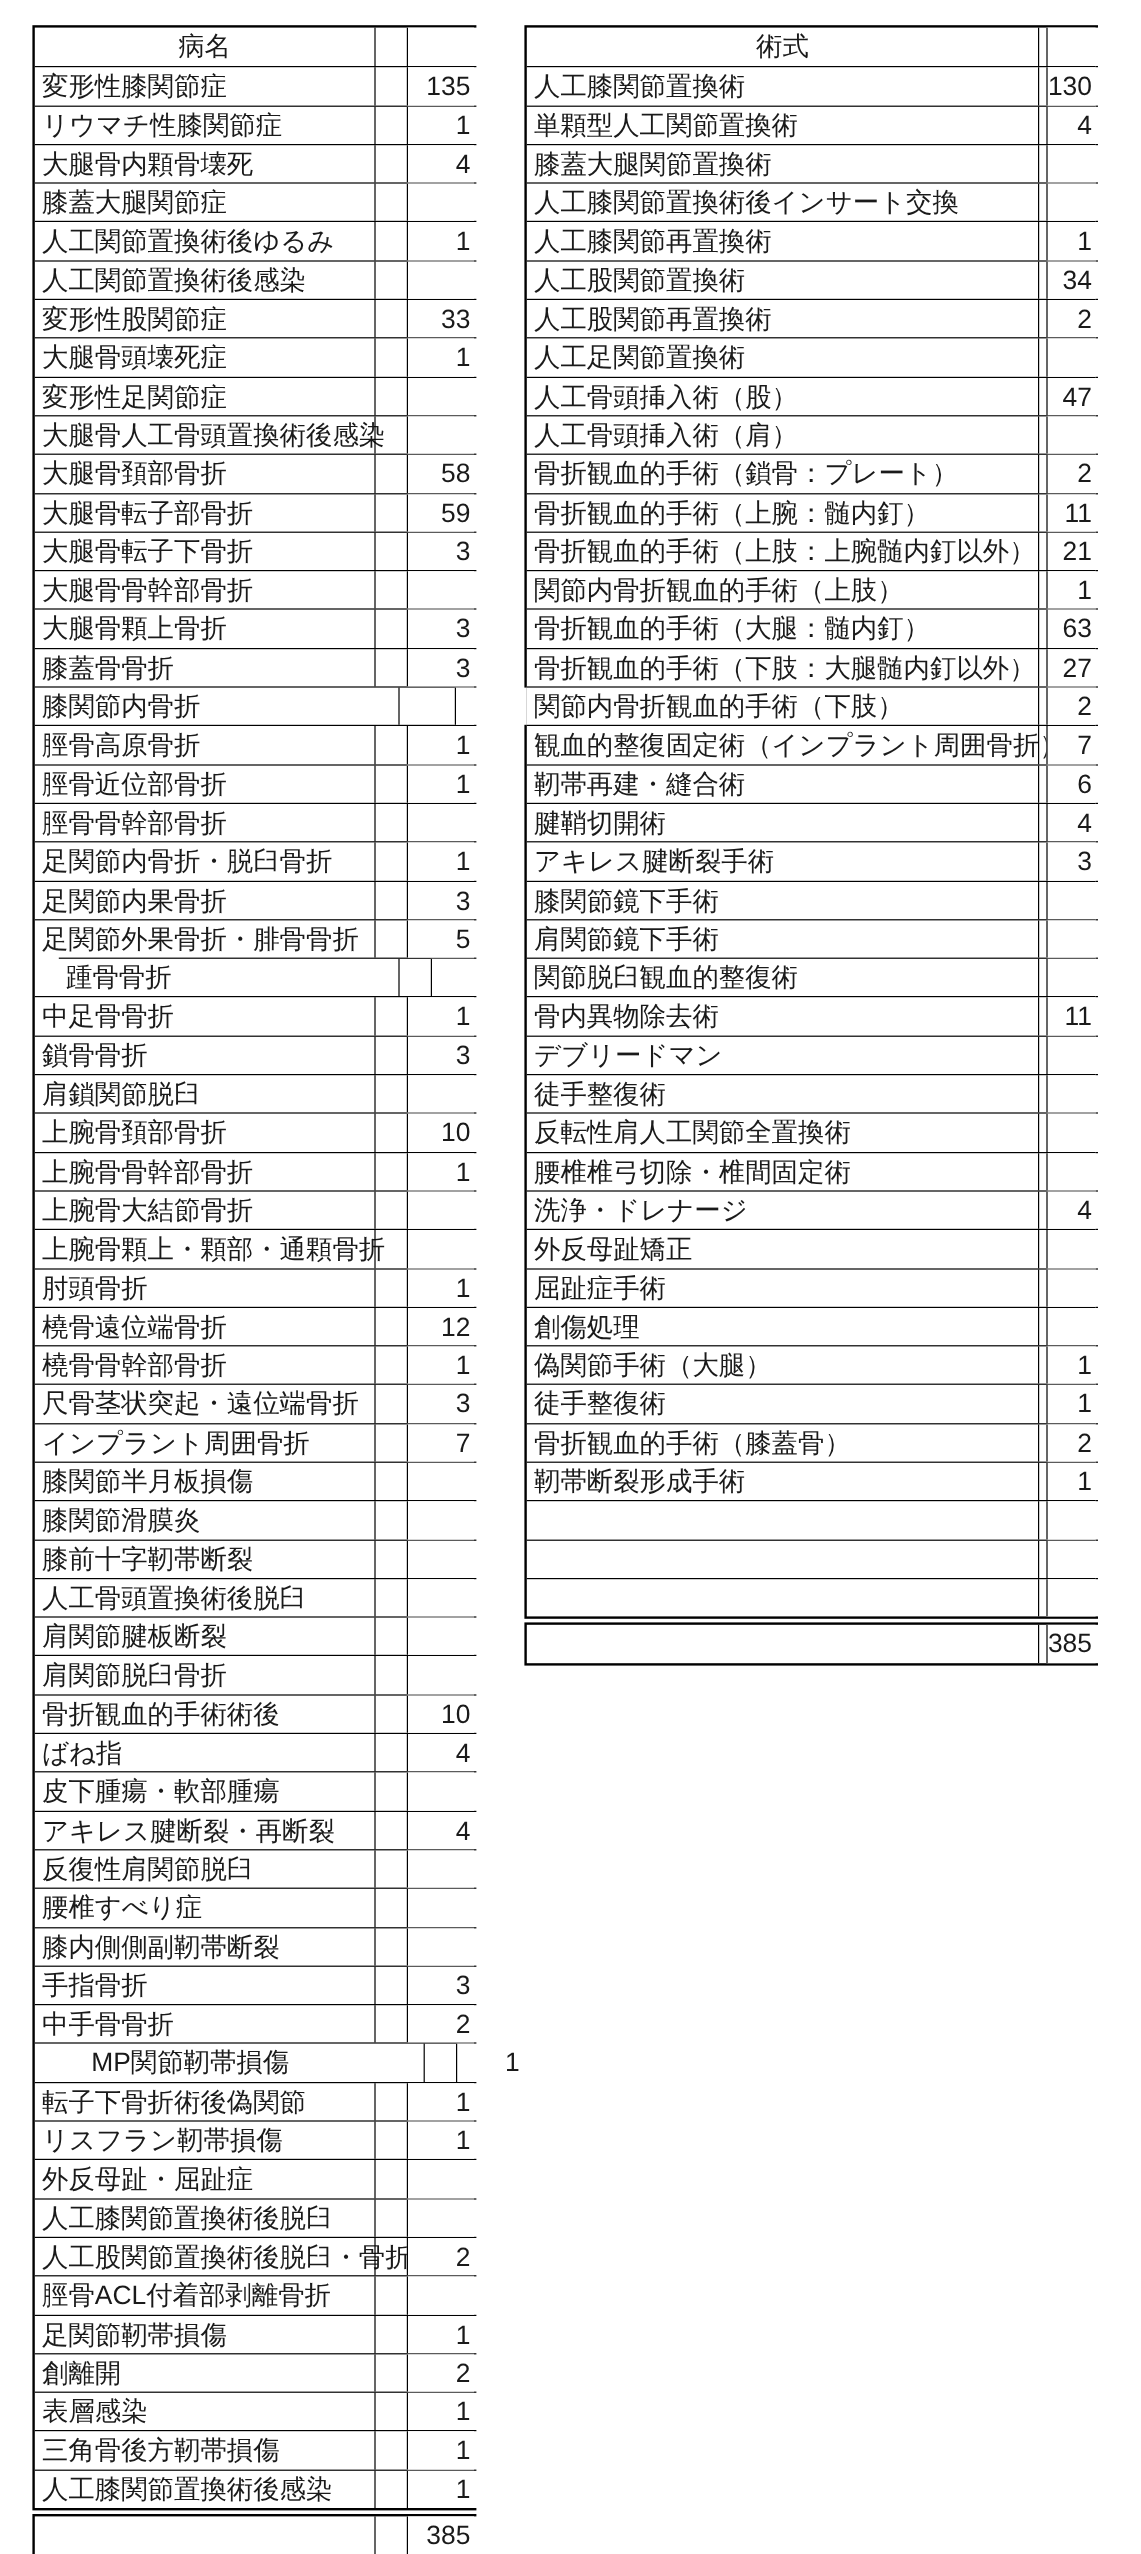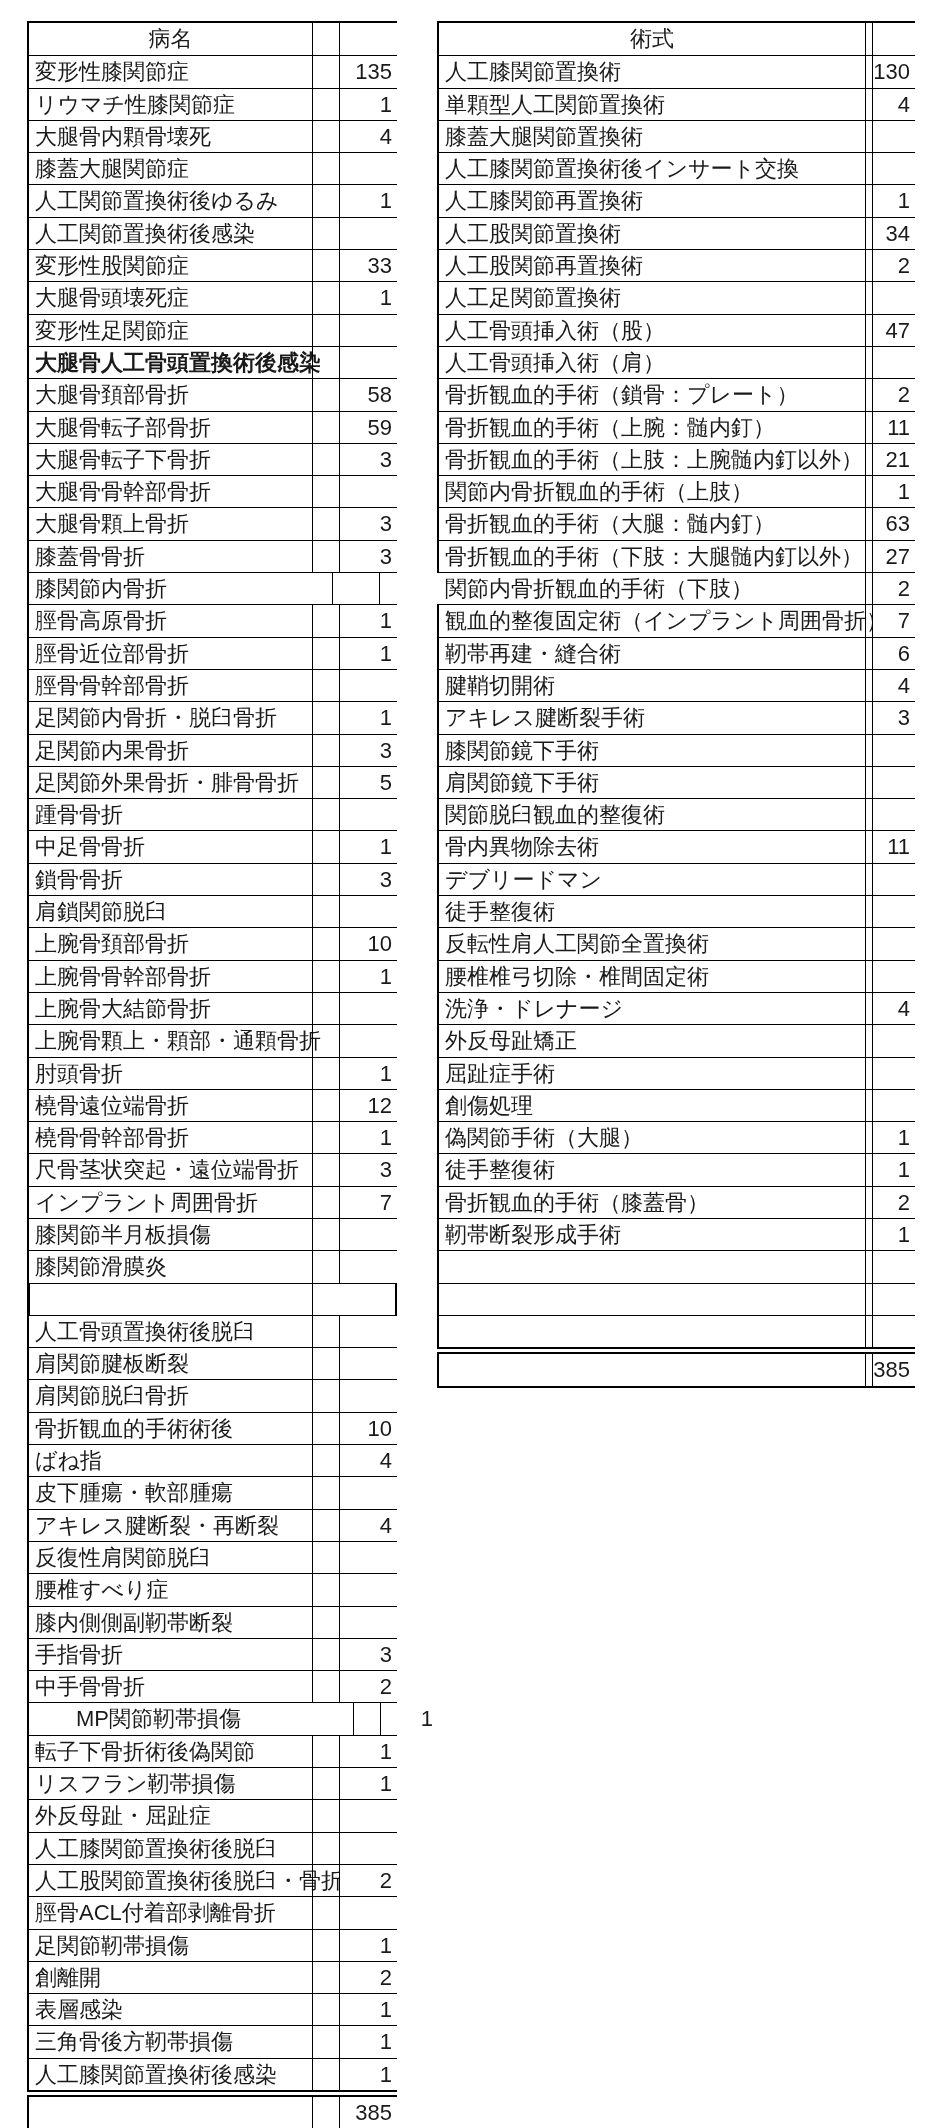--- a/index.html
+++ b/index.html
@@ -98,21 +98,21 @@
         <div class="row" style="border-top: 1px solid rgb(0, 0, 0);">
           <div class="cell label">大腿骨頭壊死症</div>
           <div class="cell spacer"></div>
           <div class="cell num">1</div>
         </div>
         <div class="row" style="border-top: 1px solid rgb(0, 0, 0);">
           <div class="cell label">変形性足関節症</div>
           <div class="cell spacer"></div>
           <div class="cell num"></div>
         </div>
-        <div class="row" style="border-top: 1px solid rgb(0, 0, 0); font-weight: bold;">
+        <div class="row" style="border-top: 1px solid rgb(0, 0, 0);">
           <div class="cell label">大腿骨人工骨頭置換術後感染</div>
           <div class="cell spacer"></div>
           <div class="cell num"></div>
         </div>
         <div class="row" style="border-top: 1px solid rgb(0, 0, 0);">
           <div class="cell label">大腿骨頚部骨折</div>
           <div class="cell spacer"></div>
           <div class="cell num">58</div>
         </div>
         <div class="row" style="border-top: 1px solid rgb(0, 0, 0);">
@@ -168,21 +168,21 @@
         <div class="row" style="border-top: 1px solid rgb(0, 0, 0);">
           <div class="cell label">足関節内果骨折</div>
           <div class="cell spacer"></div>
           <div class="cell num">3</div>
         </div>
         <div class="row" style="border-top: 1px solid rgb(0, 0, 0);">
           <div class="cell label">足関節外果骨折・腓骨骨折</div>
           <div class="cell spacer"></div>
           <div class="cell num">5</div>
         </div>
-        <div class="row" style="border-top: 1px solid rgb(0, 0, 0);">
+        <div class="row" style="border-top: 1px solid rgb(0, 0, 0); margin-left: 20px;">
           <div class="cell label">踵骨骨折</div>
           <div class="cell spacer"></div>
           <div class="cell num"></div>
         </div>
         <div class="row" style="border-top: 1px solid rgb(0, 0, 0);">
           <div class="cell label">中足骨骨折</div>
           <div class="cell spacer"></div>
           <div class="cell num">1</div>
         </div>
         <div class="row" style="border-top: 1px solid rgb(0, 0, 0);">
@@ -244,20 +244,21 @@
           <div class="cell label">膝関節半月板損傷</div>
           <div class="cell spacer"></div>
           <div class="cell num"></div>
         </div>
         <div class="row" style="border-top: 1px solid rgb(0, 0, 0);">
           <div class="cell label">膝関節滑膜炎</div>
           <div class="cell spacer"></div>
           <div class="cell num"></div>
         </div>
         <div class="row" style="border-top: 1px solid rgb(0, 0, 0);">
+          <div class="cell label">膝前十字靭帯断裂</div>
           <div class="cell spacer"></div>
           <div class="cell num"></div>
         </div>
         <div class="row" style="border-top: 1px solid rgb(0, 0, 0);">
           <div class="cell label">人工骨頭置換術後脱臼</div>
           <div class="cell spacer"></div>
           <div class="cell num"></div>
         </div>
         <div class="row" style="border-top: 1px solid rgb(0, 0, 0);">
           <div class="cell label">肩関節腱板断裂</div>

